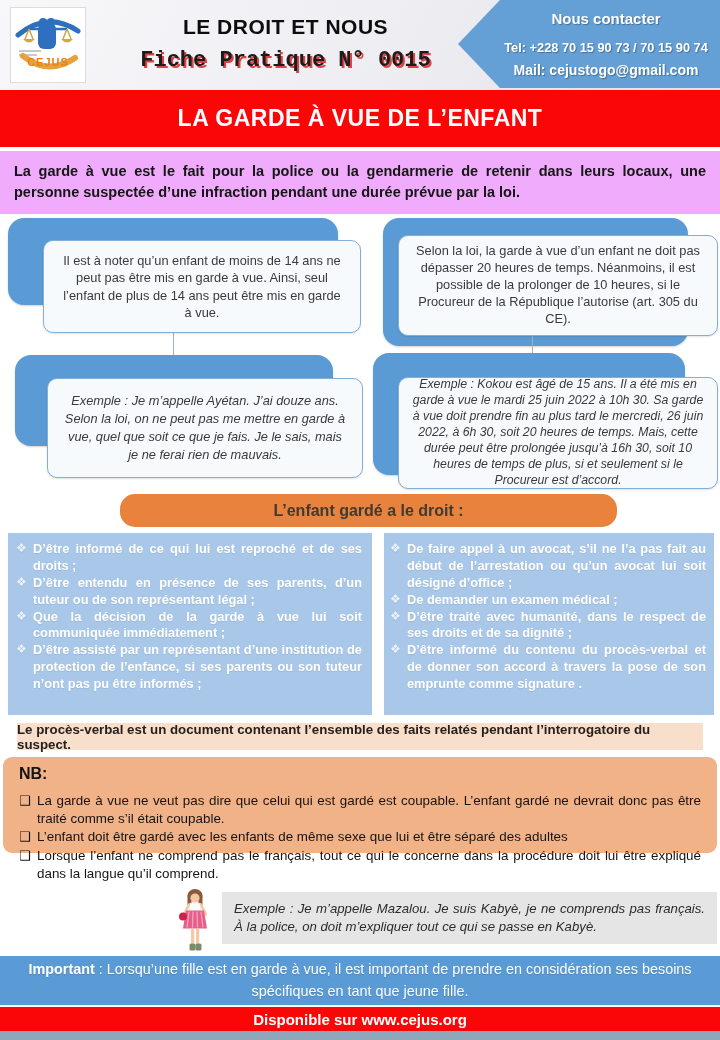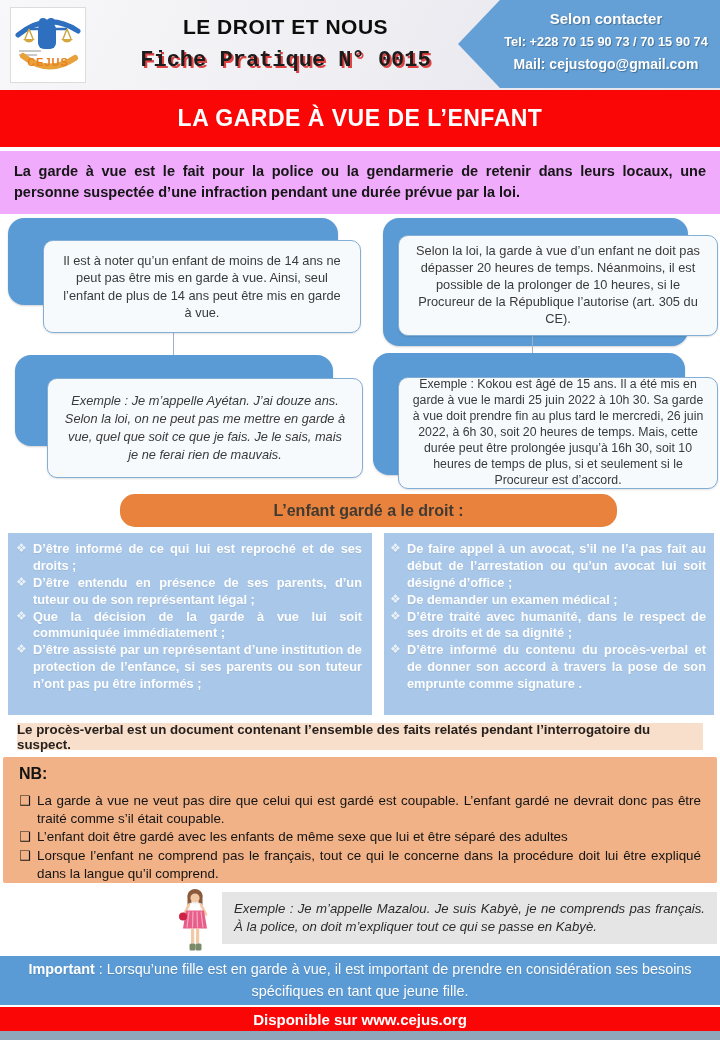--- a/index.html
+++ b/index.html
@@ -15,21 +15,21 @@
     border:1px solid #dcdcdc;box-sizing:border-box;}
   .title-wrap{position:absolute;left:118px;top:15px;width:335px;text-align:center;}
   .main-title{font-size:21px;font-weight:bold;color:#0d0d0d;letter-spacing:.5px;}
   .sub-title{margin-top:9px;font-family:"Liberation Mono","DejaVu Sans Mono",monospace;
     font-size:22px;font-weight:bold;color:#1c1c1c;text-shadow:2px 2px 0 #e04343;}
   .contact{position:absolute;right:0;top:0;width:262px;height:88px;background:#64a0d6;
     clip-path:polygon(16% 0,100% 0,100% 100%,16% 100%,0 50%);
     color:#fff;text-align:center;box-sizing:border-box;padding:10px 8px 0 42px;
     text-shadow:1px 1px 1px rgba(0,0,0,.3);}
   .contact .c1{font-size:15px;font-weight:bold;}
-  .contact .c2{font-size:12.8px;font-weight:bold;margin-top:7px;white-space:nowrap;}
+  .contact .c2{font-size:12.8px;font-weight:bold;margin-top:13px;white-space:nowrap;}
   .contact .c3{font-size:14px;font-weight:bold;margin-top:7px;}
   
   .banner{position:absolute;left:0;top:90px;width:720px;height:57px;background:#fb0606;
     color:#fff;display:flex;align-items:center;justify-content:center;
     font-size:23px;font-weight:bold;letter-spacing:.5px;}
   
   .intro{position:absolute;left:0;top:151px;width:720px;height:63px;background:#f0abfc;
     box-sizing:border-box;padding:10px 14px;font-size:14.5px;font-weight:600;
     color:#161616;text-align:justify;line-height:1.45;}
   
@@ -41,37 +41,37 @@
   .brect4{left:373px;top:353px;width:312px;height:122px;}
   .connector{position:absolute;width:1px;background:#9db3cc;}
   .conn-left{left:173px;top:330px;height:50px;}
   .conn-right{left:532px;top:334px;height:45px;}
   .wbox{position:absolute;background:#f6fafd;border:1px solid #83aed6;border-radius:10px;
     display:flex;align-items:center;justify-content:center;text-align:center;
     color:#3a3a3a;box-sizing:border-box;box-shadow:0 1px 2px rgba(0,0,0,.12);}
   .wbox1{left:43px;top:240px;width:318px;height:93px;padding:22px 14px;font-size:12.8px;line-height:1.35;}
   .wbox2{left:398px;top:235px;width:320px;height:101px;padding:6px 10px;font-size:12.8px;line-height:1.32;}
   .wbox3{left:47px;top:378px;width:316px;height:100px;padding:6px 14px;font-size:12.8px;line-height:1.4;font-style:italic;}
-  .wbox4{left:398px;top:377px;width:320px;height:112px;padding:4px 9px;font-size:12.3px;line-height:1.3;}
+  .wbox4{left:398px;top:377px;width:320px;height:112px;padding:4px 9px;font-size:12.3px;line-height:1.3;font-style:italic;}
   
   .rights-heading{position:absolute;left:120px;top:494px;width:497px;height:33px;background:#e8823c;
     color:#413a33;display:flex;align-items:center;justify-content:center;
     font-size:16px;font-weight:bold;border-radius:15px;}
   .col{position:absolute;top:533px;height:182px;background:#a9c7e8;box-sizing:border-box;
     padding:8px 10px 6px 8px;}
   .col-left{left:8px;width:364px;}
   .col-right{left:384px;width:330px;padding:8px 8px 6px 6px;}
   .rights-item{display:flex;color:#fff;font-weight:bold;font-size:12.8px;line-height:1.32;
     text-align:justify;text-shadow:0 1px 1px rgba(0,0,0,.08);}
   .rights-item .bullet{flex:0 0 17px;color:#eaf2fa;font-size:12px;}
   
   .proces{position:absolute;left:17px;top:723px;width:686px;height:27px;background:#f8dfcb;
     display:flex;align-items:center;justify-content:center;font-size:13.3px;font-weight:bold;color:#27201c;}
-  .nb{position:absolute;left:3px;top:757px;width:714px;height:126px;background:#f1b288;
-    border-radius:2px;box-sizing:border-box;padding:8px 16px;color:#141414;}
+  .nb{position:absolute;left:3px;top:757px;width:714px;height:96px;background:#f1b288;
+    border-radius:9px;box-sizing:border-box;padding:8px 16px;color:#141414;}
   .nb-heading{font-size:16px;font-weight:bold;margin-bottom:9px;}
   .nb-item{display:flex;font-size:13.4px;line-height:1.36;text-align:justify;}
   .nb-item .bullet{flex:0 0 18px;font-size:13px;}
   
   .girl{position:absolute;left:172px;top:887px;width:46px;height:67px;}
   .kabye{position:absolute;left:222px;top:892px;width:495px;height:52px;background:#e5e5e5;
     display:flex;align-items:center;box-sizing:border-box;padding:4px 12px;
     font-style:italic;font-size:13.2px;color:#2c2c2c;line-height:1.4;text-align:justify;}
   
   .important{position:absolute;left:0;top:956px;width:720px;height:49px;background:#5b9bd5;
@@ -104,21 +104,21 @@
         <rect x="8" y="46" width="18" height="2" fill="#c9c9c9"></rect>
         <path d="M12 48 Q37 68 64 50" fill="none" stroke="#e8a23c" stroke-width="6" stroke-linecap="round"></path>
         <text x="37" y="58" text-anchor="middle" font-family="Liberation Sans, sans-serif" font-size="11" font-weight="bold" fill="#e87f1e" letter-spacing="1">CEJUS</text>
       </svg>
     </div>
     <div class="title-wrap">
       <div class="main-title">LE DROIT ET NOUS</div>
       <div class="sub-title">Fiche Pratique N° 0015</div>
     </div>
     <div class="contact">
-      <div class="c1">Selon contacter</div>
+      <div class="c1">Nous contacter</div>
       <div class="c2">Tel: +228 70 15 90 73 / 70 15 90 74</div>
       <div class="c3">Mail: cejustogo@gmail.com</div>
     </div>
   </div>
 
   <div class="banner">LA GARDE À VUE DE L’ENFANT</div>
 
   <div class="intro">La garde à vue est le fait pour la police ou la gendarmerie de retenir dans leurs locaux, une personne suspectée d’une infraction pendant une durée prévue par la loi.</div>
 
   <div class="blue-rect brect1"></div>

